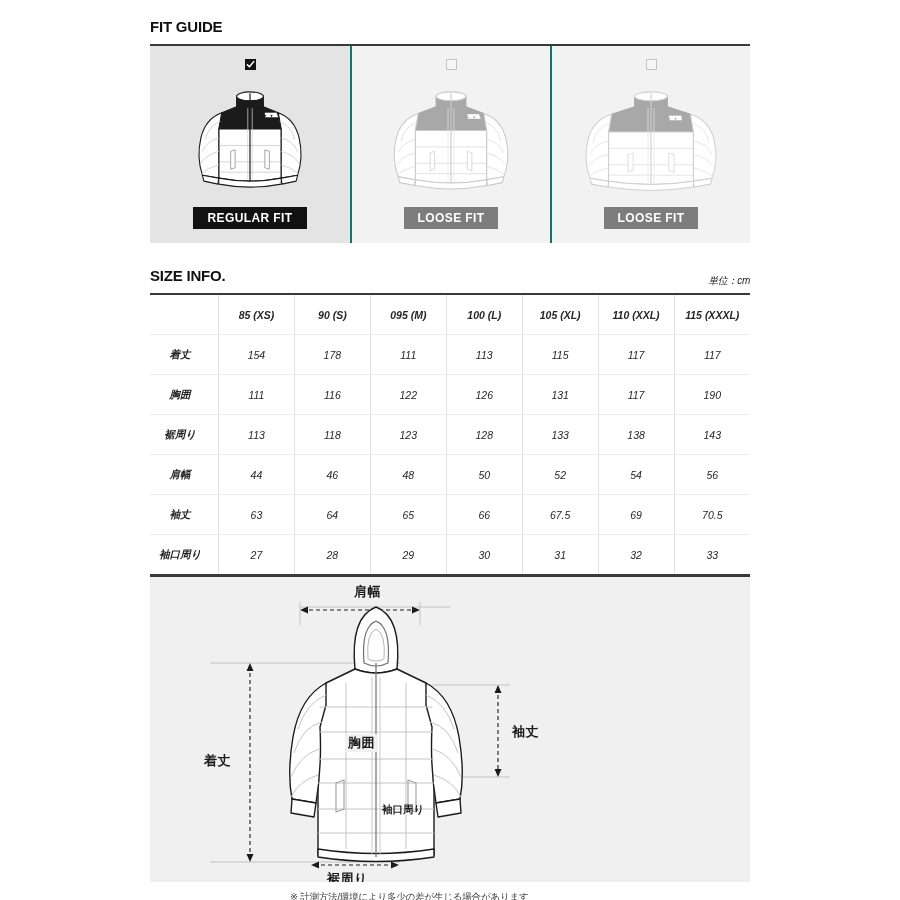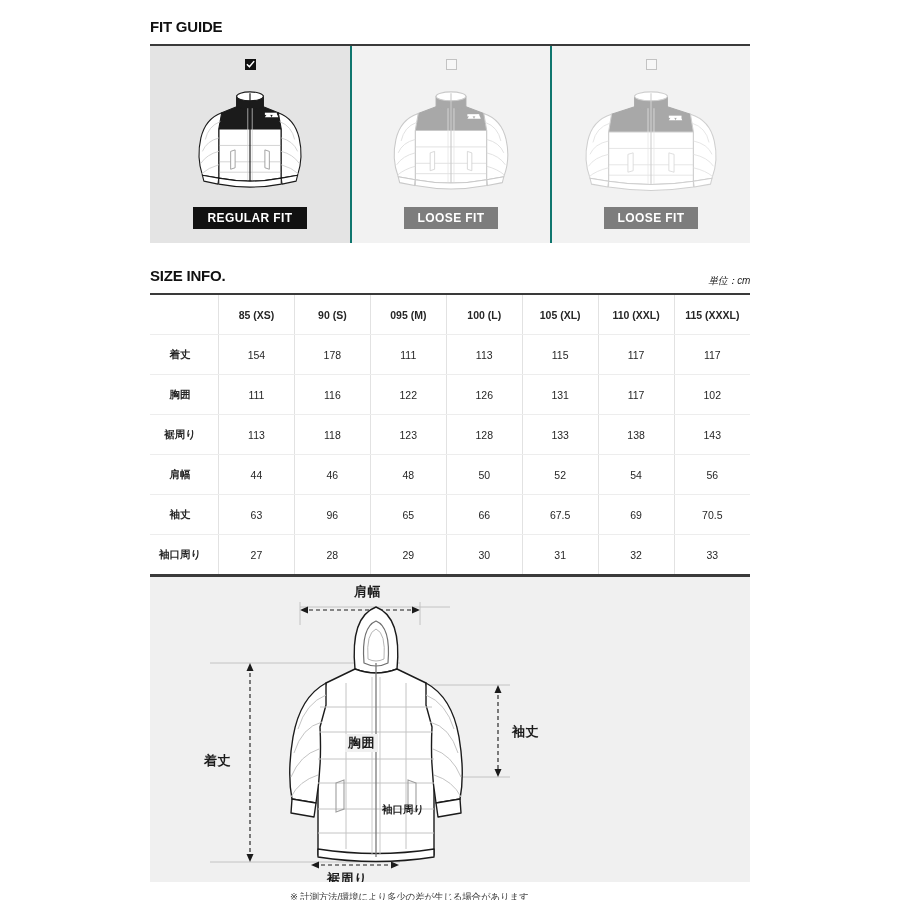--- a/index.html
+++ b/index.html
@@ -115,20 +115,21 @@
   .fit-cell.selected .fit-badge {
     background: #111111;
   }
 
   
   .size-head { margin-top: 24px; }
   table.size-table {
     border-collapse: collapse;
     width: 600px;
     table-layout: fixed;
+    font-style: italic;
   }
   table.size-table th,
   table.size-table td {
     font-size: 10.5px;
     text-align: center;
     color: #262626;
     border-right: 1px solid #e2e2e2;
     border-bottom: 1px solid #ededed;
     height: 37px;
     vertical-align: middle;
@@ -357,21 +358,21 @@
           <td>117</td>
         </tr>
         <tr>
           <td class="rowhead">胸囲</td>
           <td>111</td>
           <td>116</td>
           <td>122</td>
           <td>126</td>
           <td>131</td>
           <td>117</td>
-          <td>102</td>
+          <td>190</td>
         </tr>
         <tr>
           <td class="rowhead">裾周り</td>
           <td>113</td>
           <td>118</td>
           <td>123</td>
           <td>128</td>
           <td>133</td>
           <td>138</td>
           <td>143</td>
@@ -382,21 +383,21 @@
           <td>46</td>
           <td>48</td>
           <td>50</td>
           <td>52</td>
           <td>54</td>
           <td>56</td>
         </tr>
         <tr>
           <td class="rowhead">袖丈</td>
           <td>63</td>
-          <td>96</td>
+          <td>64</td>
           <td>65</td>
           <td>66</td>
           <td>67.5</td>
           <td>69</td>
           <td>70.5</td>
         </tr>
         <tr>
           <td class="rowhead">袖口周り</td>
           <td>27</td>
           <td>28</td>

